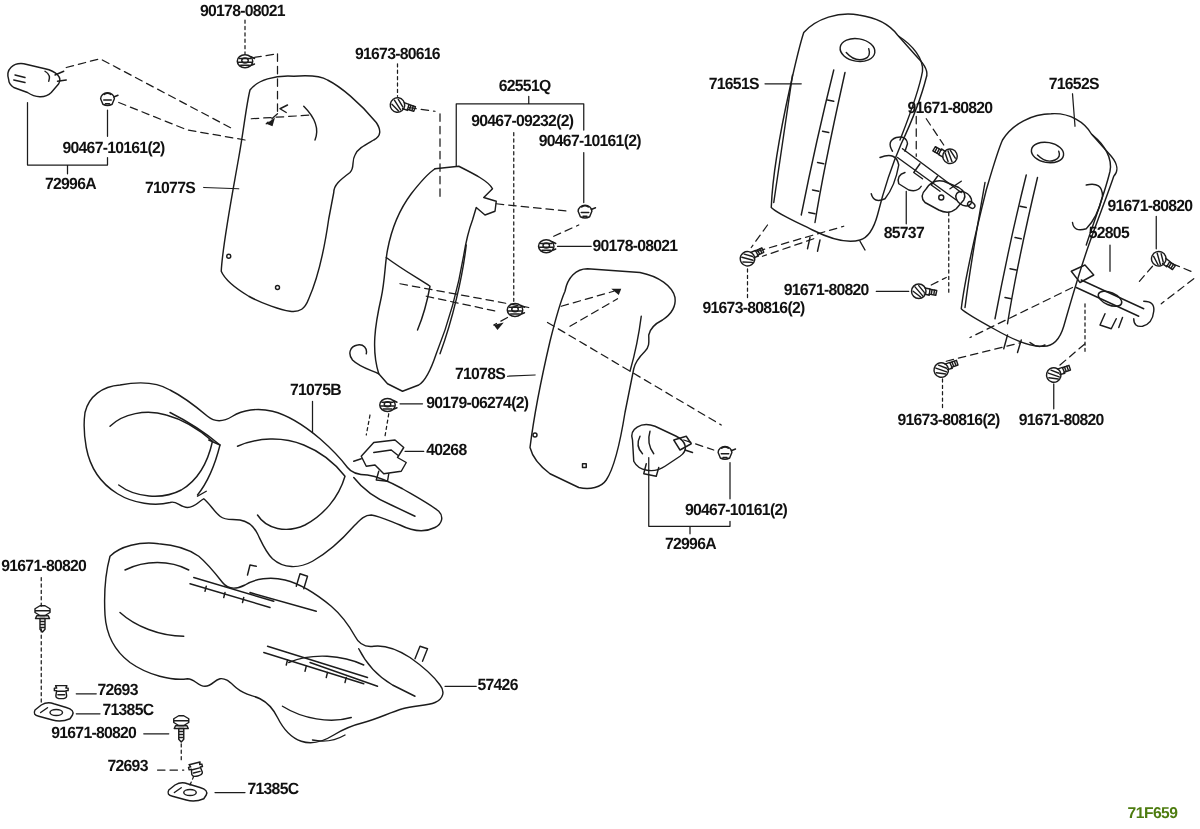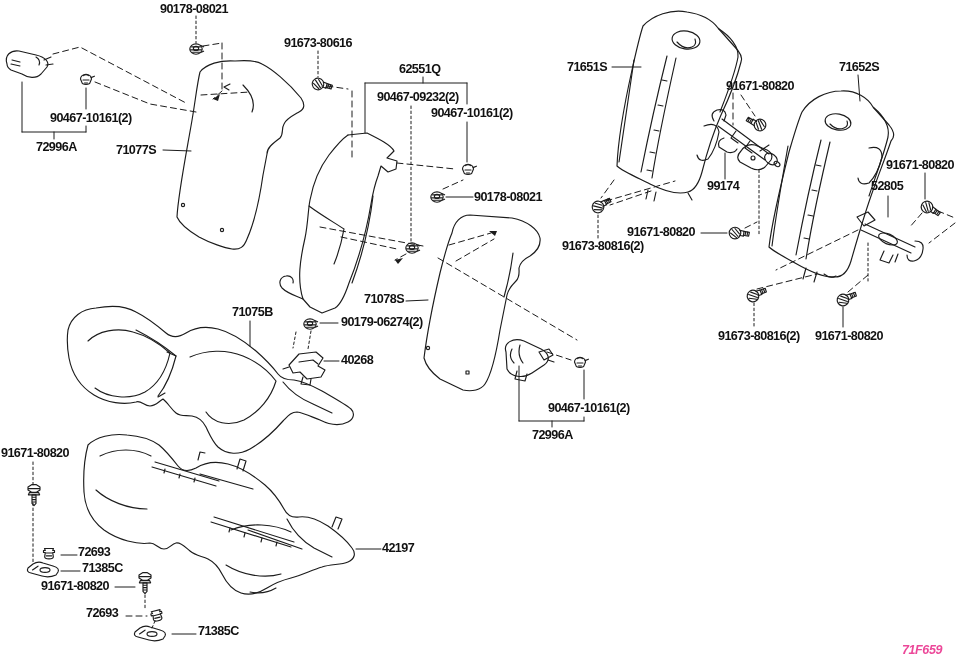--- a/index.html
+++ b/index.html
@@ -1,21 +1,21 @@
 <!DOCTYPE html>
 <html><head>
 <meta charset="utf-8">
 <style>
   html,body{margin:0;padding:0;background:#fff;}
   .stage{position:relative;width:960px;height:663px;background:#fff;overflow:hidden;
          font-family:"Liberation Sans",sans-serif;}
   .stage svg{position:absolute;left:0;top:0;}
   .lbl{position:absolute;font-weight:700;font-size:13px;line-height:14px;color:#111;
        white-space:nowrap;letter-spacing:-0.6px;transform:scaleX(.97);transform-origin:0 50%;}
-  .code{position:absolute;font-weight:700;font-size:12.5px;color:#ec4899;letter-spacing:-0.4px;font-style:italic;}
+  .code{position:absolute;font-weight:700;font-size:12.5px;color:#4d7c0f;letter-spacing:-0.4px;}
 </style>
 </head>
 <body>
 
 <div class="stage">
 
 <svg width="960" height="663" viewBox="0 0 960 663">
   <defs>
     <g id="sym-nut">
       <ellipse rx="6.2" ry="5.2"></ellipse>
@@ -216,35 +216,35 @@
 <div class="lbl" style="left:377px;top:90px">90467-09232(2)</div>
 <div class="lbl" style="left:431px;top:106px">90467-10161(2)</div>
 <div class="lbl" style="left:567px;top:60px">71651S</div>
 <div class="lbl" style="left:726px;top:79px">91671-80820</div>
 <div class="lbl" style="left:839px;top:60px">71652S</div>
 <div class="lbl" style="left:886px;top:158px">91671-80820</div>
 <div class="lbl" style="left:50px;top:111px">90467-10161(2)</div>
 <div class="lbl" style="left:36px;top:140px">72996A</div>
 <div class="lbl" style="left:116px;top:143px">71077S</div>
 <div class="lbl" style="left:474px;top:190px">90178-08021</div>
-<div class="lbl" style="left:707px;top:179px">99174</div>
+<div class="lbl" style="left:707px;top:179px">85737</div>
 <div class="lbl" style="left:871px;top:179px">52805</div>
 <div class="lbl" style="left:562px;top:239px">91673-80816(2)</div>
 <div class="lbl" style="left:627px;top:225px">91671-80820</div>
 <div class="lbl" style="left:364px;top:292px">71078S</div>
 <div class="lbl" style="left:232px;top:305px">71075B</div>
 <div class="lbl" style="left:341px;top:315px">90179-06274(2)</div>
 <div class="lbl" style="left:341px;top:353px">40268</div>
 <div class="lbl" style="left:718px;top:329px">91673-80816(2)</div>
 <div class="lbl" style="left:815px;top:329px">91671-80820</div>
 <div class="lbl" style="left:548px;top:401px">90467-10161(2)</div>
 <div class="lbl" style="left:532px;top:428px">72996A</div>
 <div class="lbl" style="left:1px;top:446px">91671-80820</div>
 <div class="lbl" style="left:78px;top:545px">72693</div>
 <div class="lbl" style="left:82px;top:561px">71385C</div>
 <div class="lbl" style="left:41px;top:579px">91671-80820</div>
-<div class="lbl" style="left:382px;top:541px">42197</div>
+<div class="lbl" style="left:382px;top:541px">57426</div>
 <div class="lbl" style="left:86px;top:606px">72693</div>
 <div class="lbl" style="left:198px;top:624px">71385C</div>
 
 <div class="code" style="left:902px;top:643px">71F659</div>
 
 </div>
 
 </body></html>

